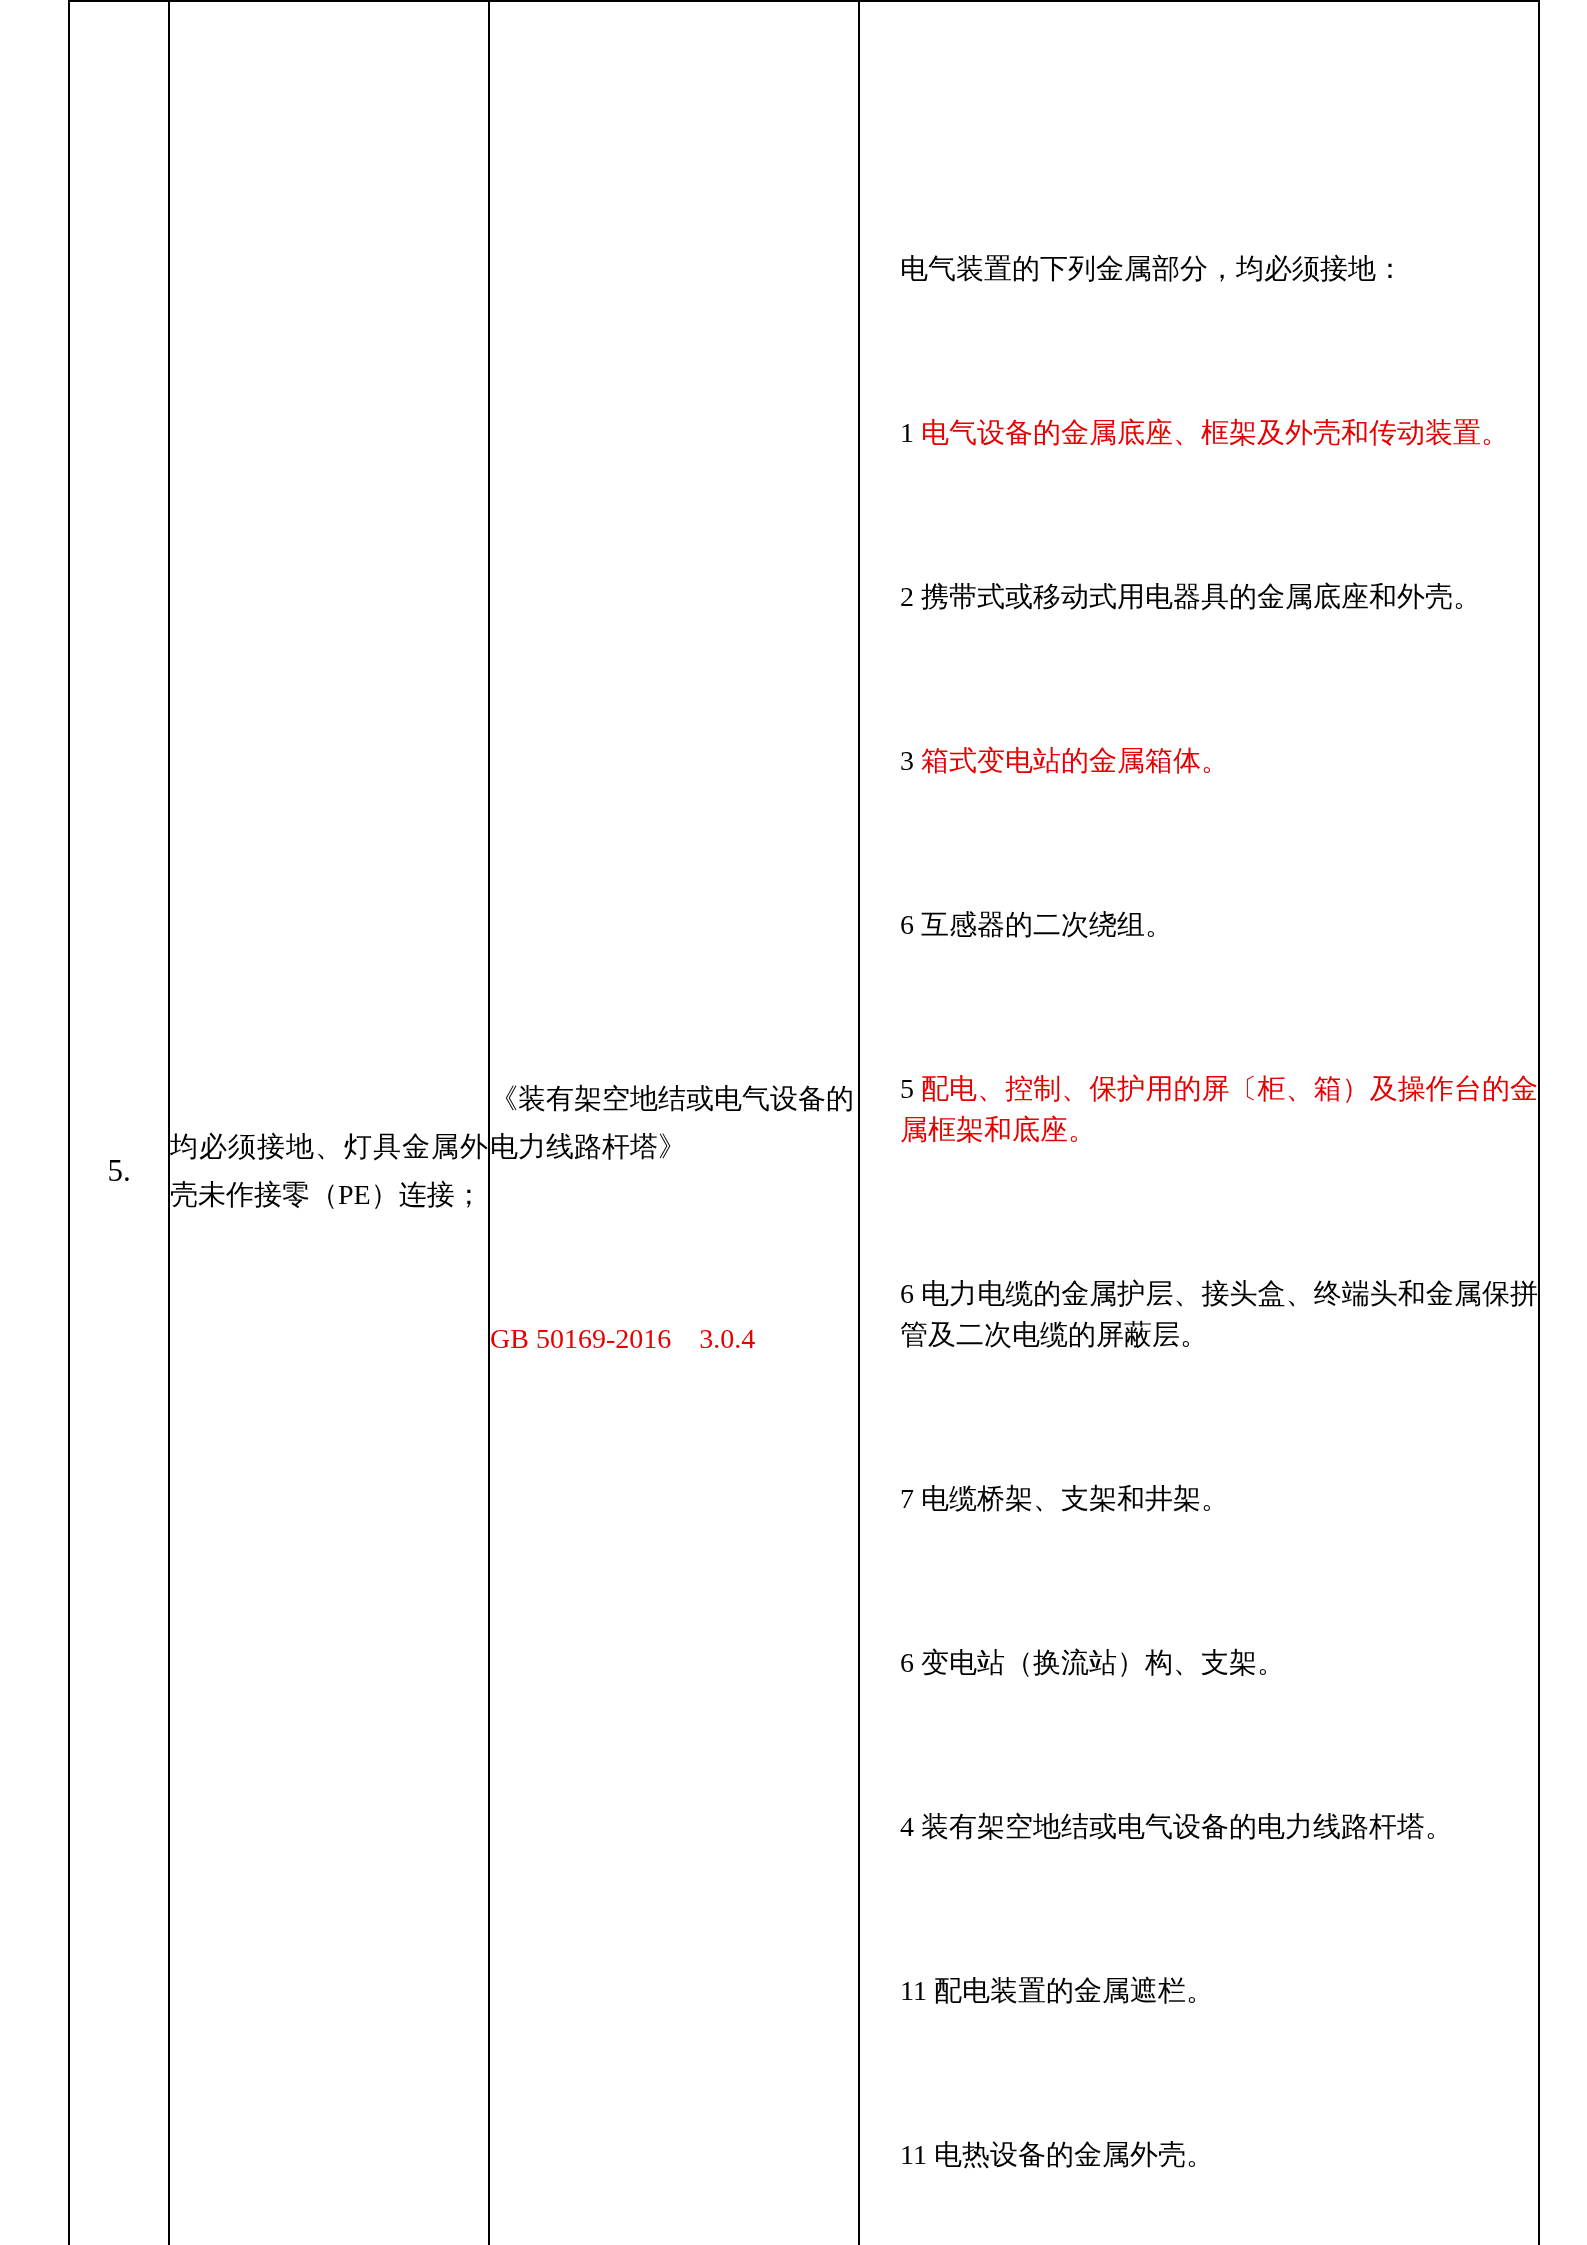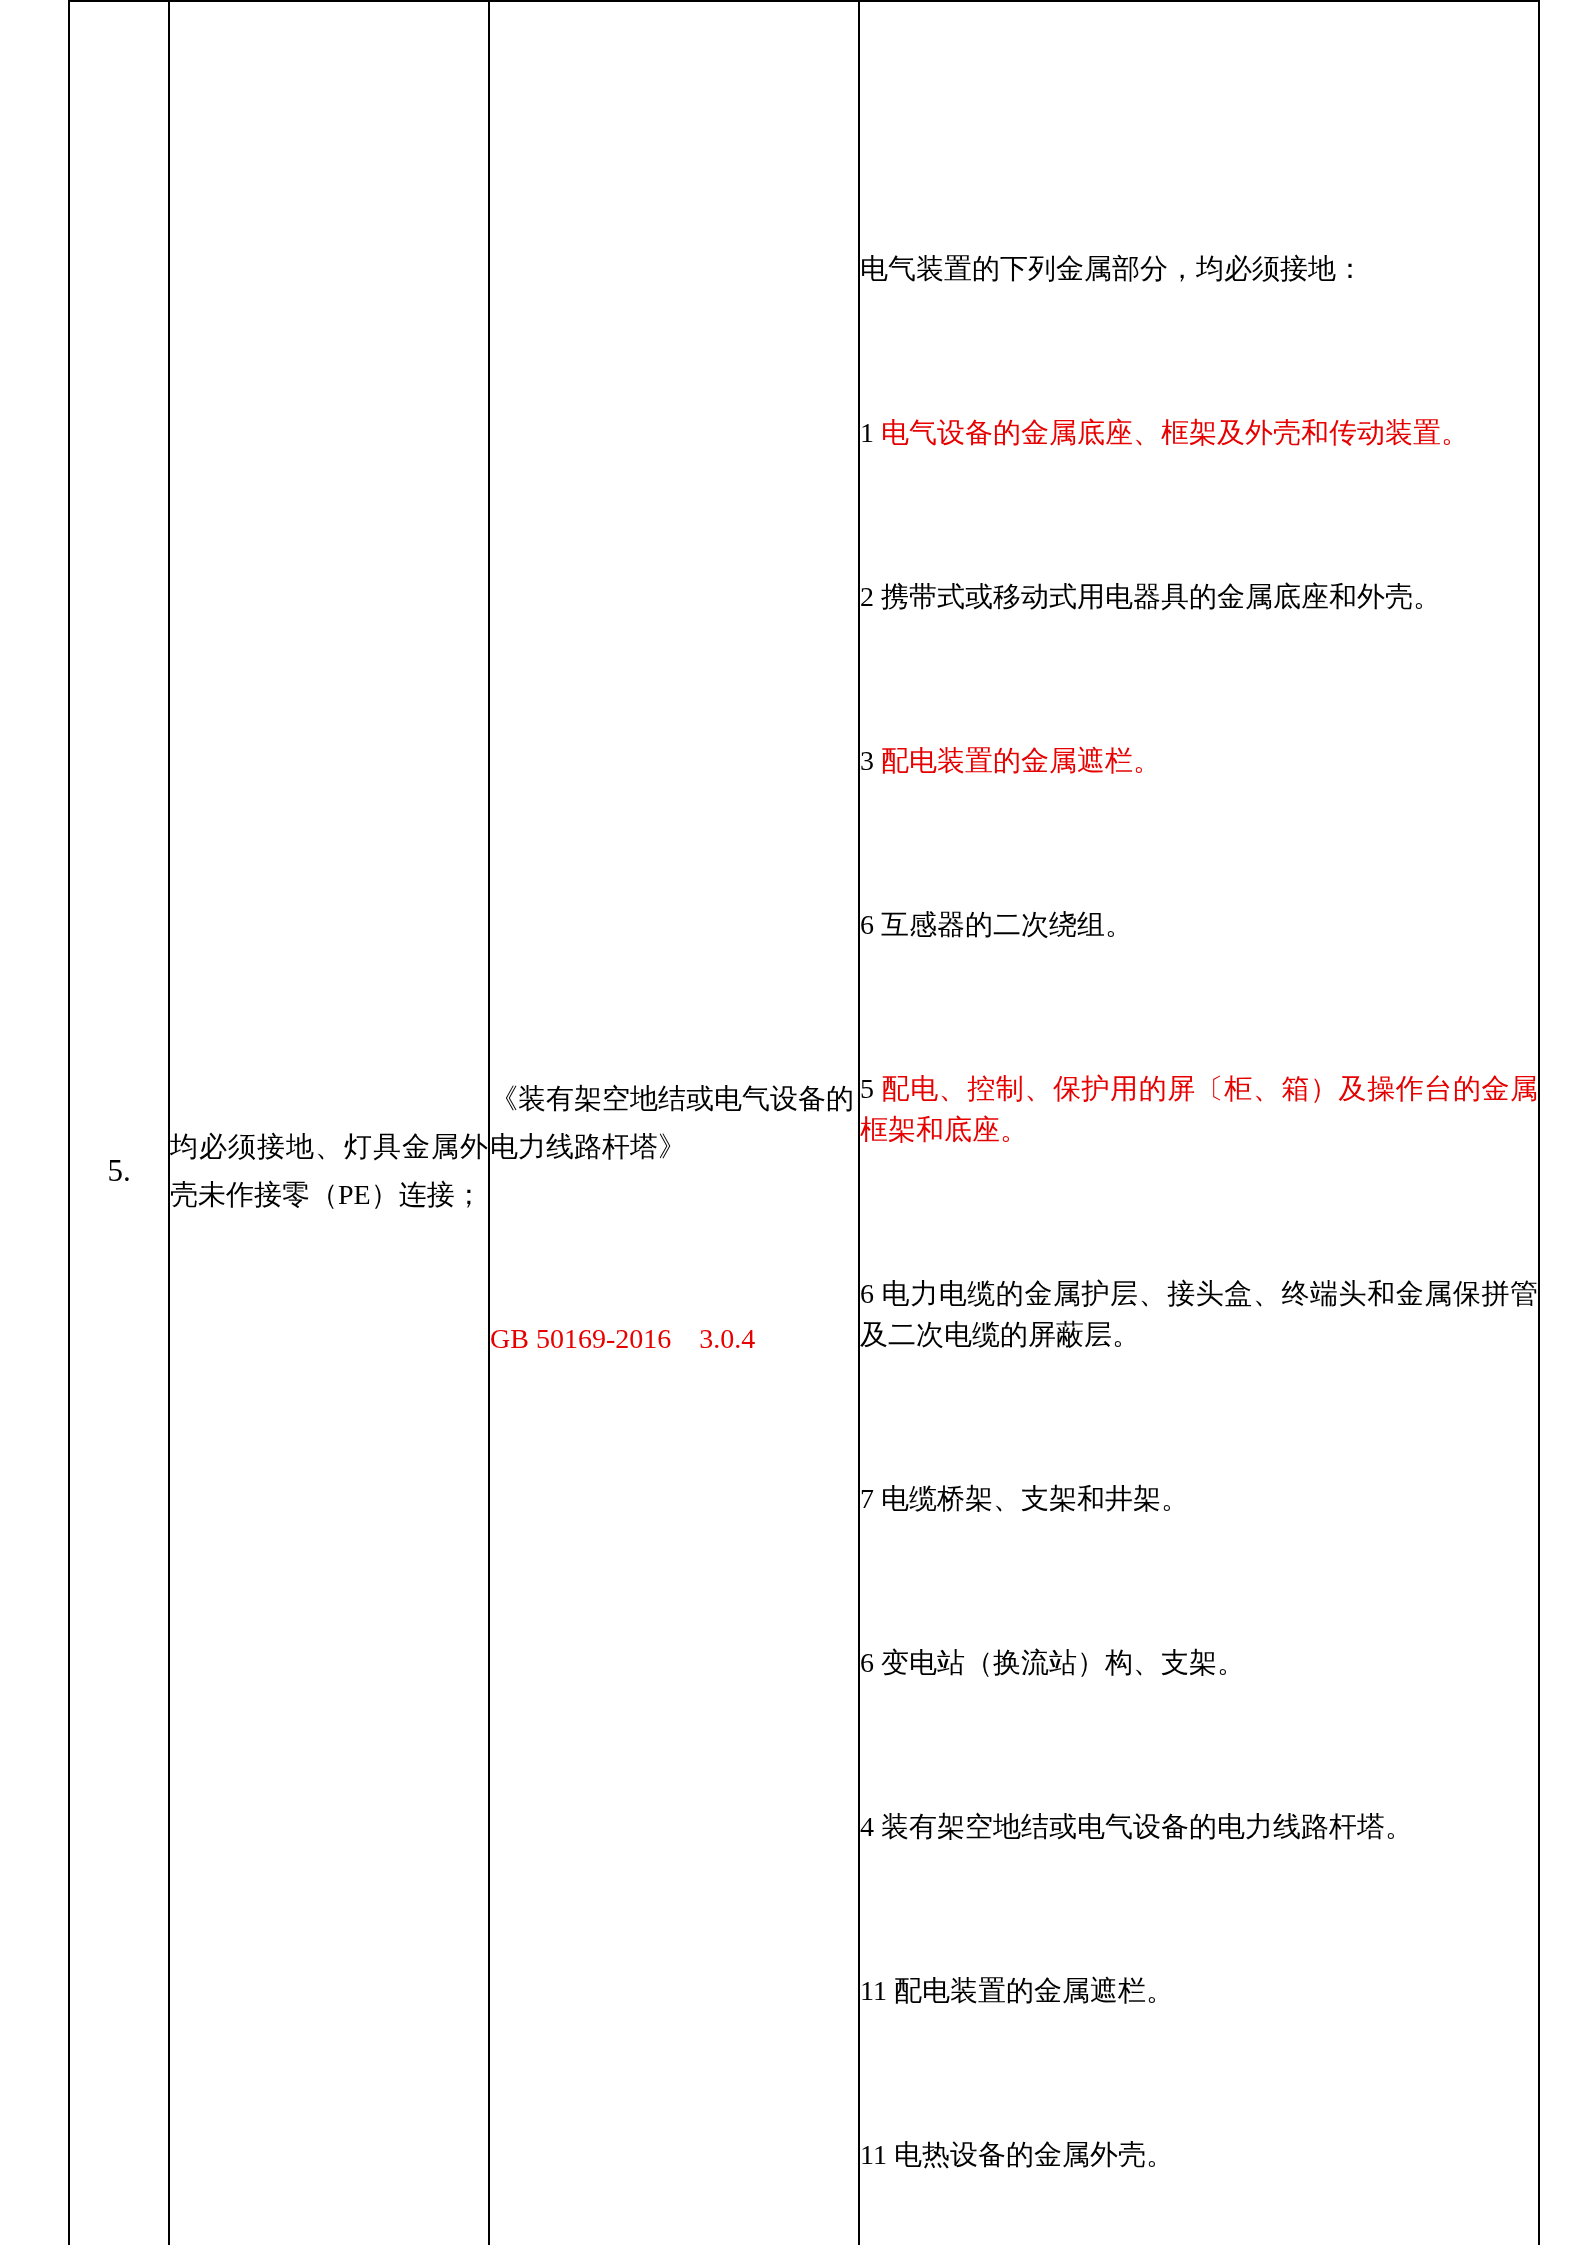--- a/index.html
+++ b/index.html
@@ -53,21 +53,21 @@
     padding: 4px 12px 4px 10px;
     font-size: 28px;
     line-height: 44px;
     text-align: justify;
     white-space: pre-wrap;
   }
   .cell-det.tight { line-height: 41px; }
 
   .red { color: var(--red); }
   .ref-seg { display: block; }
-  .detail-item { display: block; }
+  .detail-item { display: block; margin-left: 40px; }
 </style>
 </head>
 <body>
 
 <table class="doc-table">
   <colgroup>
     <col class="col-no">
       <col class="col-issue">
       <col class="col-ref">
       <col class="col-det">
@@ -93,21 +93,21 @@
     <td class="cell-det tight">
       <div>
         
       
           <div class="detail-item"><span></span><span>电气装置的下列金属部分，均必须接地：</span></div>
         
           <div class="detail-item"><span>1 </span><span class="red">电气设备的金属底座、框架及外壳和传动装置。</span></div>
         
           <div class="detail-item"><span></span><span>2 携带式或移动式用电器具的金属底座和外壳。</span></div>
         
-          <div class="detail-item"><span>3 </span><span class="red">配电装置的金属遮栏。</span></div>
+          <div class="detail-item"><span>3 </span><span class="red">箱式变电站的金属箱体。</span></div>
         
           <div class="detail-item"><span></span><span>6 互感器的二次绕组。</span></div>
         
           <div class="detail-item"><span>5 </span><span class="red">配电、控制、保护用的屏〔柜、箱）及操作台的金属框架和底座。</span></div>
         
           <div class="detail-item"><span></span><span>6 电力电缆的金属护层、接头盒、终端头和金属保拼管及二次电缆的屏蔽层。</span></div>
         
           <div class="detail-item"><span></span><span>7 电缆桥架、支架和井架。</span></div>
         
           <div class="detail-item"><span></span><span>6 变电站（换流站）构、支架。</span></div>

